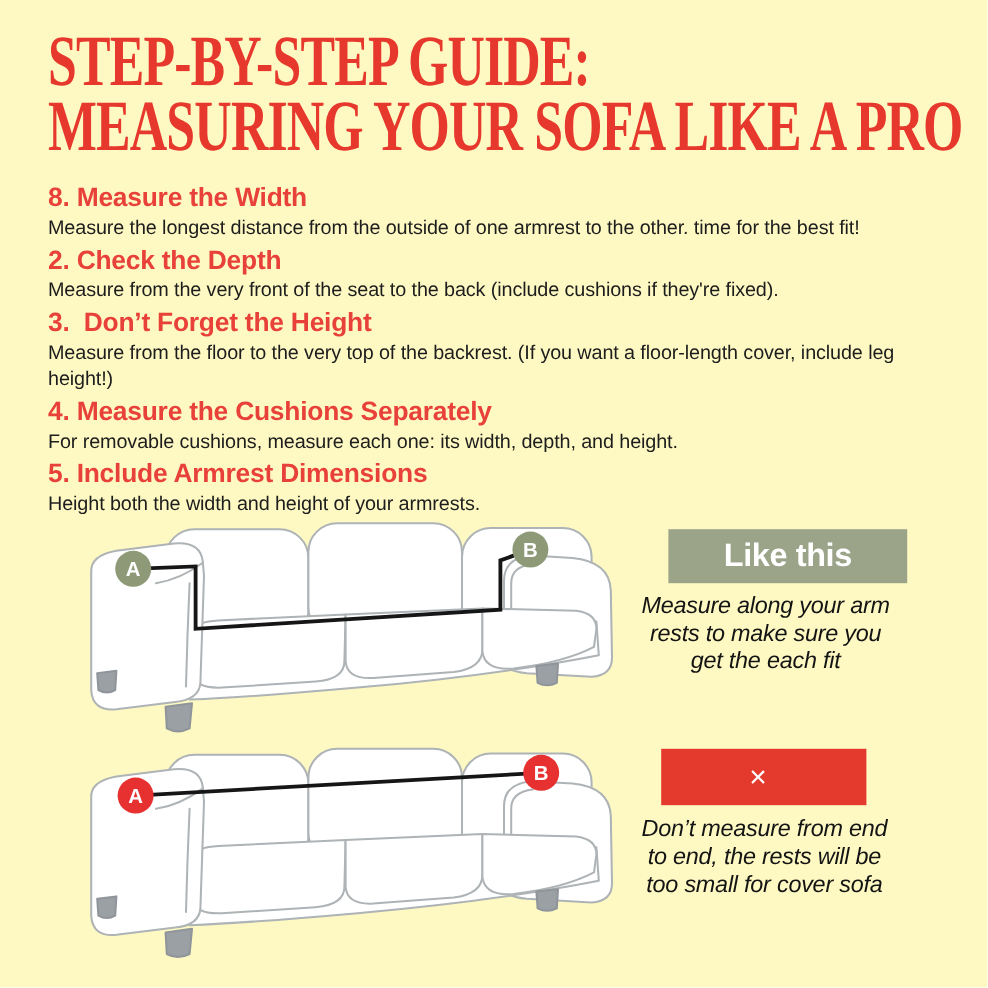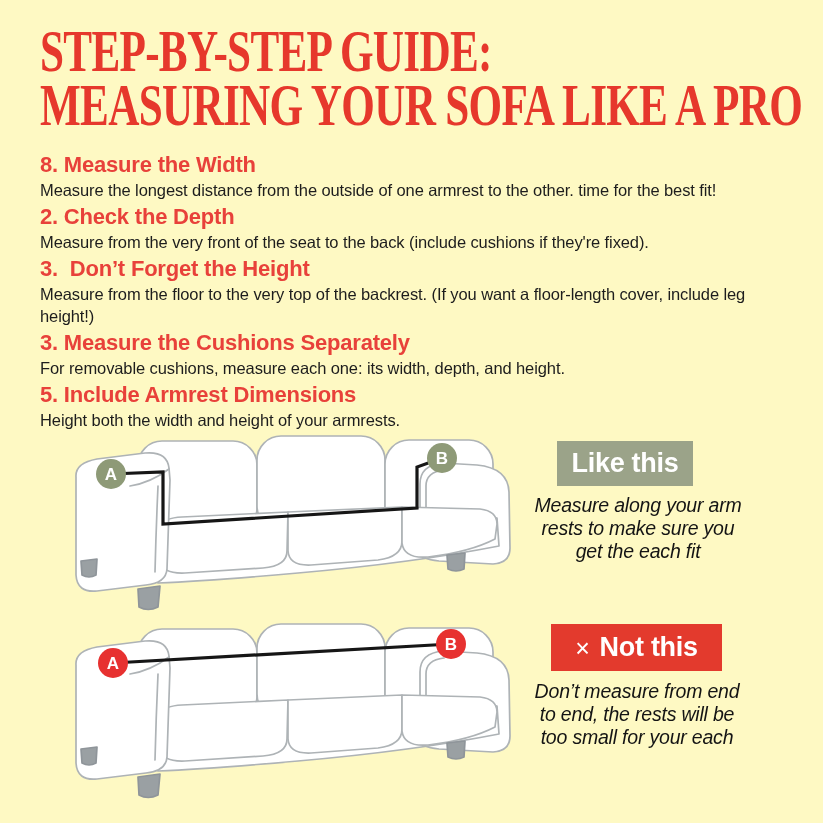--- a/index.html
+++ b/index.html
@@ -28,21 +28,21 @@
   }
   
   .figure{position:absolute;width:470px;height:196px;}
   .figure--top{left:52px;top:420px;}
   .figure--bottom{left:52px;top:608px;}
   
   .badge{
     position:absolute;display:flex;align-items:center;justify-content:center;
     color:#ffffff;font-weight:700;font-size:27px;letter-spacing:-0.3px;
   }
-  .badge--like{left:557px;top:441px;width:136px;height:45px;background:#9ba389;}
+  .badge--like{left:557px;top:441px;width:199px;height:45px;background:#9ba389;}
   .badge--not{left:551px;top:624px;width:171px;height:47px;background:#e33a2d;}
   .badge-x{font-weight:400;font-size:25px;margin-right:10px;position:relative;top:1px;}
   
   .example-text{
     position:absolute;text-align:center;color:#141414;
     font-size:19.5px;line-height:23px;letter-spacing:-0.2px;
   }
   .example-text--like{left:518px;top:494px;width:240px;}
   .example-text--not{left:512px;top:680px;width:250px;}
   .example-line{display:block;font-style:italic;}
@@ -62,21 +62,21 @@
     </div>
     <div class="step">
       <div class="step-heading">2. Check the Depth</div>
       <div class="step-body">Measure from the very front of the seat to the back (include cushions if they're fixed).</div>
     </div>
     <div class="step">
       <div class="step-heading">3.  Don’t Forget the Height</div>
       <div class="step-body">Measure from the floor to the very top of the backrest. (If you want a floor-length cover, include leg height!)</div>
     </div>
     <div class="step">
-      <div class="step-heading">3. Measure the Cushions Separately</div>
+      <div class="step-heading">4. Measure the Cushions Separately</div>
       <div class="step-body">For removable cushions, measure each one: its width, depth, and height.</div>
     </div>
     <div class="step">
       <div class="step-heading">5. Include Armrest Dimensions</div>
       <div class="step-body">Height both the width and height of your armrests.</div>
     </div>
   </div>
 
   <svg class="figure figure--top" viewBox="0 0 470 196">
     <defs>
@@ -127,21 +127,20 @@
     <span>Like this</span>
   </div>
   <div class="example-text example-text--like">
     <span class="example-line">Measure along your arm</span>
     <span class="example-line">rests to make sure you</span>
     <span class="example-line">get the each fit</span>
   </div>
 
   <div class="badge badge--not">
     <span class="badge-x">×</span>
-    <span>Not this</span>
   </div>
   <div class="example-text example-text--not">
     <span class="example-line">Don’t measure from end</span>
     <span class="example-line">to end, the rests will be</span>
-    <span class="example-line">too small for your each</span>
+    <span class="example-line">too small for cover sofa</span>
   </div>
 
 </div>
 
 </body></html>

